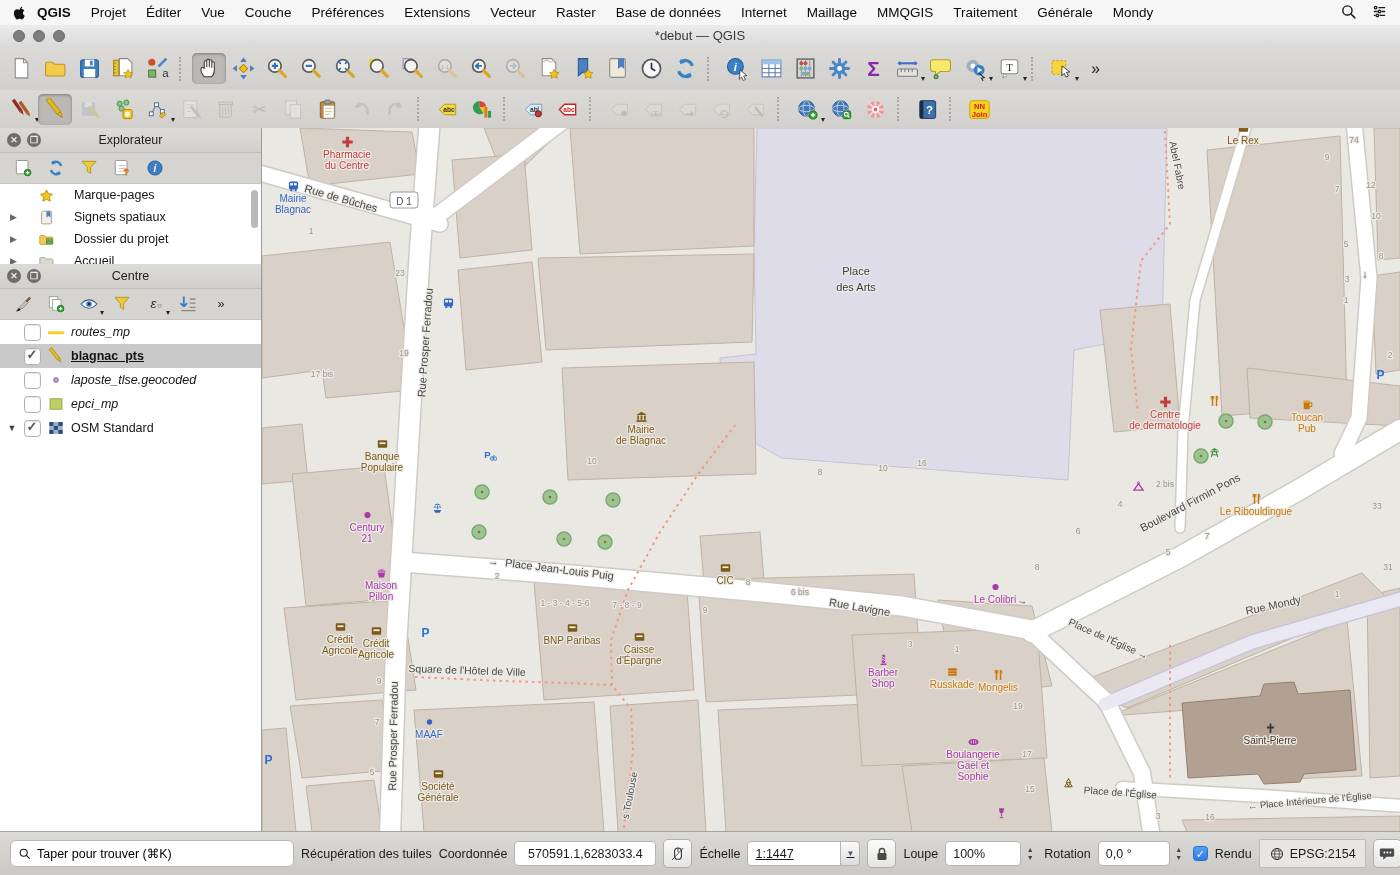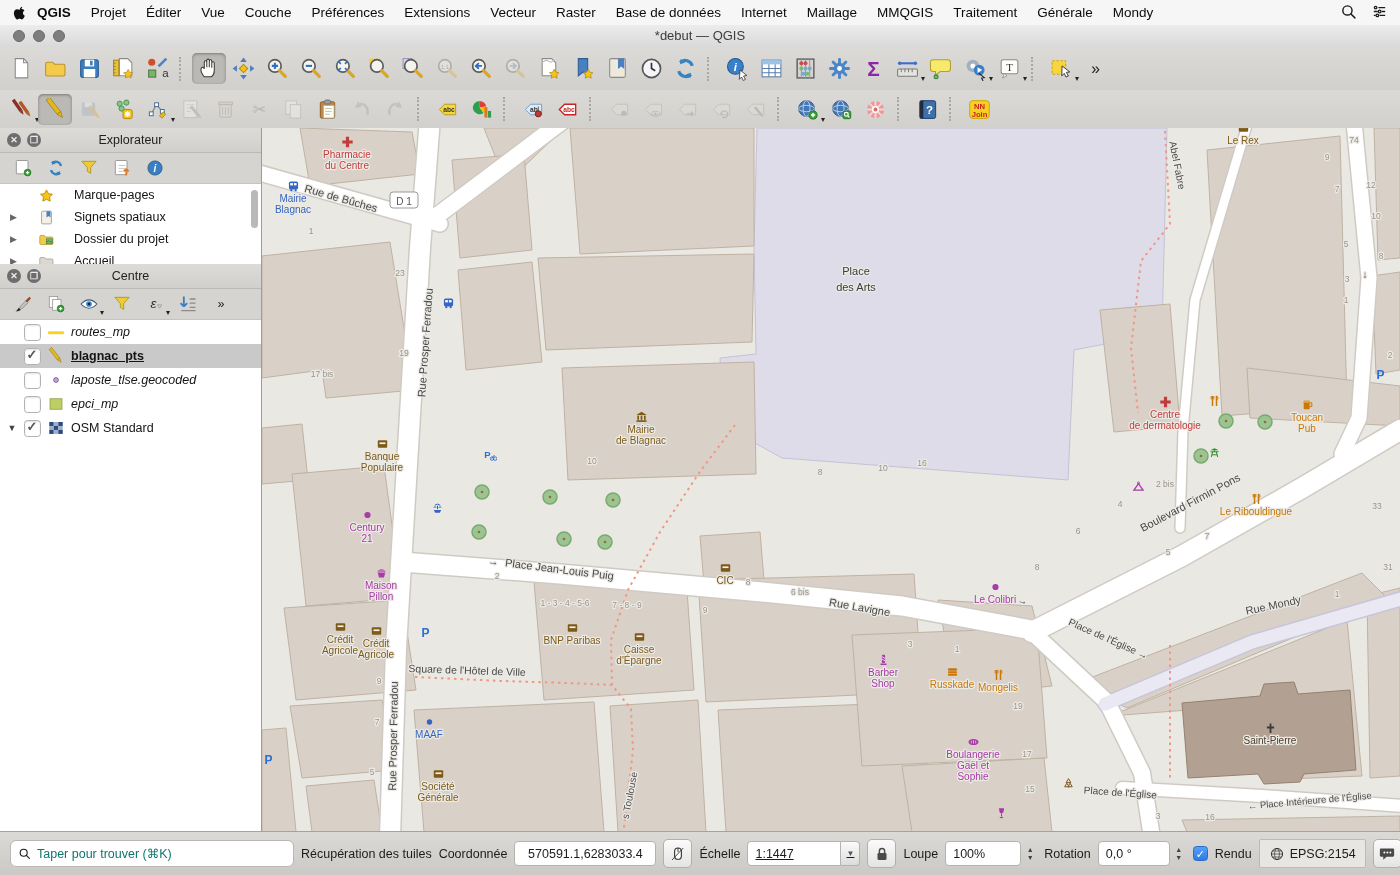--- a/index.html
+++ b/index.html
@@ -59,21 +59,21 @@
   .it{font-style:italic;} .bd{font-weight:bold;} .ul{text-decoration:underline;} .sb{font-weight:400;}
   .scrollthumb{position:absolute;right:3px;top:6px;width:7px;height:38px;border-radius:4px;background:#b9b9b9;}
   
   #map{position:absolute;left:262px;top:128px;right:0;bottom:43px;background:#EAE8E3;}
   #map svg{display:block;}
   .mlabel{paint-order:stroke;stroke:#ECEAE5;stroke-width:2.5px;stroke-linejoin:round;}
   
   .status{position:absolute;left:0;right:0;bottom:0;height:43px;background:linear-gradient(#dcdad7,#cbc9c5);
           border-top:1px solid #a5a3a0;display:flex;align-items:center;padding:0 10px;gap:7px;font-size:12.5px;color:#1c1c1c;}
   .searchbox{width:268px;height:25px;background:#fff;border:1px solid #b9b7b3;border-radius:6px;display:flex;flex:none;
-             align-items:center;padding:0 7px;color:#0f766e;gap:6px;}
+             align-items:center;padding:0 7px;color:#000000;gap:6px;}
   .searchbox svg{width:13px;height:13px;}
   .field{background:#fff;border:1px solid #b5b3af;border-radius:4px;height:23px;display:flex;align-items:center;
          padding:0 7px;white-space:nowrap;flex:none;}
   .combo{display:flex;flex:none;text-decoration:underline;}
   .combo .field{border-radius:4px 0 0 4px;width:78px;}
   .combo-btn{width:19px;height:25px;box-sizing:border-box;background:linear-gradient(#fbfbfb,#dcdcdc);border:1px solid #b5b3af;
              border-left:none;border-radius:0 4px 4px 0;display:flex;align-items:center;justify-content:center;
              font-size:8px;color:#555;flex:none;}
   .spinwrap{display:flex;align-items:center;flex:none;}
   .spin{width:14px;height:25px;display:flex;flex-direction:column;align-items:center;justify-content:center;font-size:7px;

